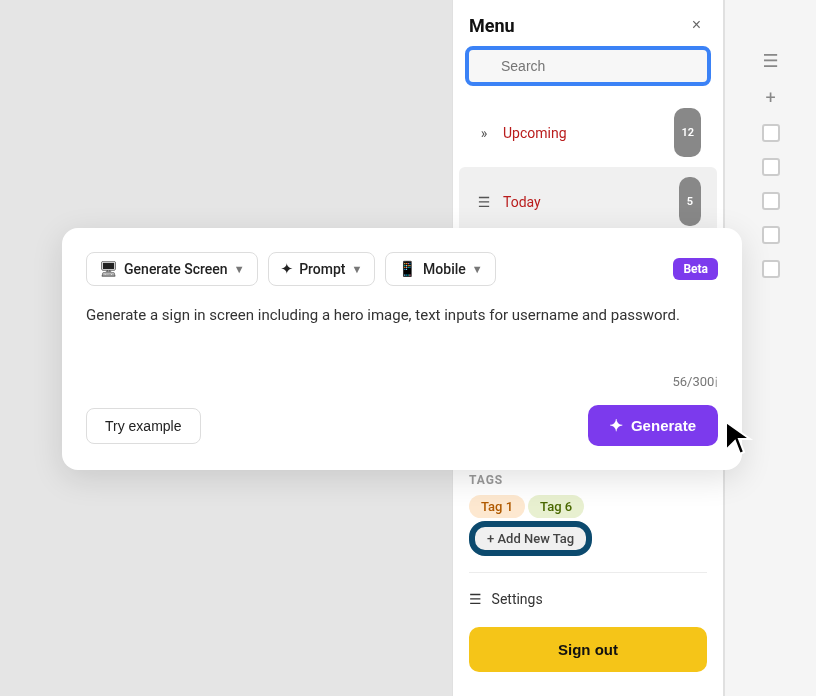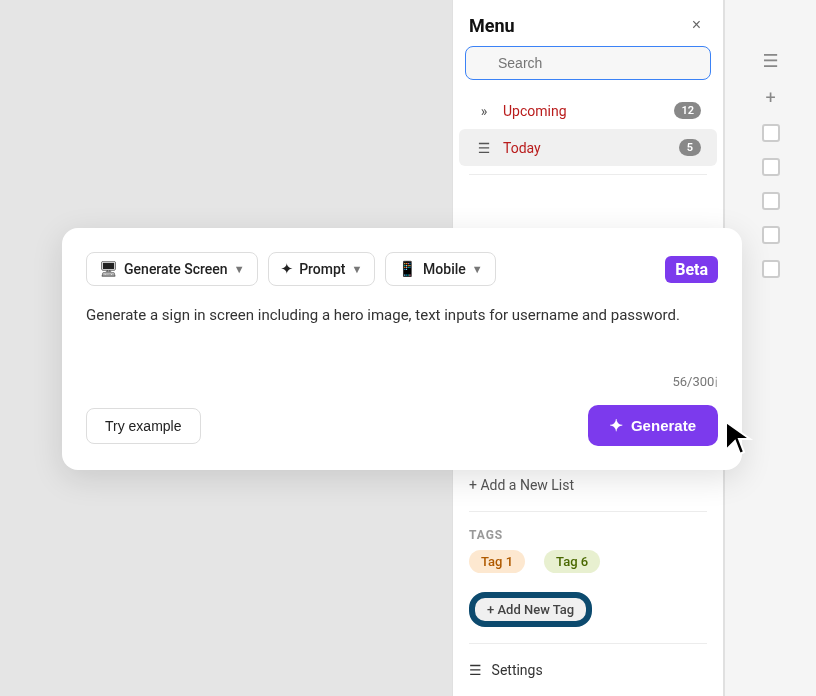--- a/index.html
+++ b/index.html
@@ -55,21 +55,21 @@
       padding: 2px 6px;
     }
 
     .menu-search-wrap {
       padding: 0 12px 12px;
     }
 
     .menu-search {
       width: 100%;
       padding: 8px 12px 8px 32px;
-      border: 1px solid #3b82f6;
+      border: 4px solid #3b82f6;
       border-radius: 8px;
       font-size: 14px;
       color: #333;
       background: #f7f7f7;
       outline: none;
       position: relative;
     }
 
     .search-field-wrap {
       position: relative;
@@ -116,21 +116,21 @@
       font-size: 14px;
       color: #b91c1c;
       font-weight: 400;
     }
 
     .menu-item-badge {
       background: #888;
       color: white;
       font-size: 11px;
       font-weight: 600;
-      padding: 2px 7px;
+      padding: 18px 7px;
       border-radius: 10px;
       min-width: 22px;
       text-align: center;
     }
 
     .menu-item.active {
       background: #f0f0f0;
     }
 
     .divider {
@@ -162,21 +162,21 @@
       font-size: 12px;
       font-weight: 700;
       color: #999;
       letter-spacing: 0.08em;
       text-transform: uppercase;
       margin-bottom: 8px;
     }
 
     .tags-row {
       display: flex;
-      gap: 19px;
+      gap: 3px;
       flex-wrap: wrap;
     }
 
     .tag-chip {
       padding: 4px 12px;
       border-radius: 16px;
       font-size: 13px;
       font-weight: 500;
       cursor: pointer;
     }
@@ -297,21 +297,21 @@
     }
 
     .toolbar-dropdown .chevron {
       font-size: 11px;
       color: #777;
     }
 
     .beta-badge {
       background: #7c3aed;
       color: white;
-      font-size: 16px;
+      font-size: 12px;
       font-weight: 700;
       padding: 4px 10px;
       border-radius: 6px;
       margin-left: auto;
     }
 
     .modal-textarea-area {
       font-size: 15px;
       color: #333;
       line-height: 1.5;
@@ -440,20 +440,21 @@
       </div>
     </div>
 
     <div class="divider"></div>
 
     <div class="settings-item">
       <span>☰</span>
       <span>Settings</span>
     </div>
 
+    <button class="sign-out-btn">Sign out</button>
   </div>
 </div>
 
 <div class="right-panel">
   <span class="right-panel-icon">☰</span>
   <span class="right-panel-icon">+</span>
   <div class="right-checkbox"></div>
   <div class="right-checkbox"></div>
   <div class="right-checkbox"></div>
   <div class="right-checkbox"></div>

